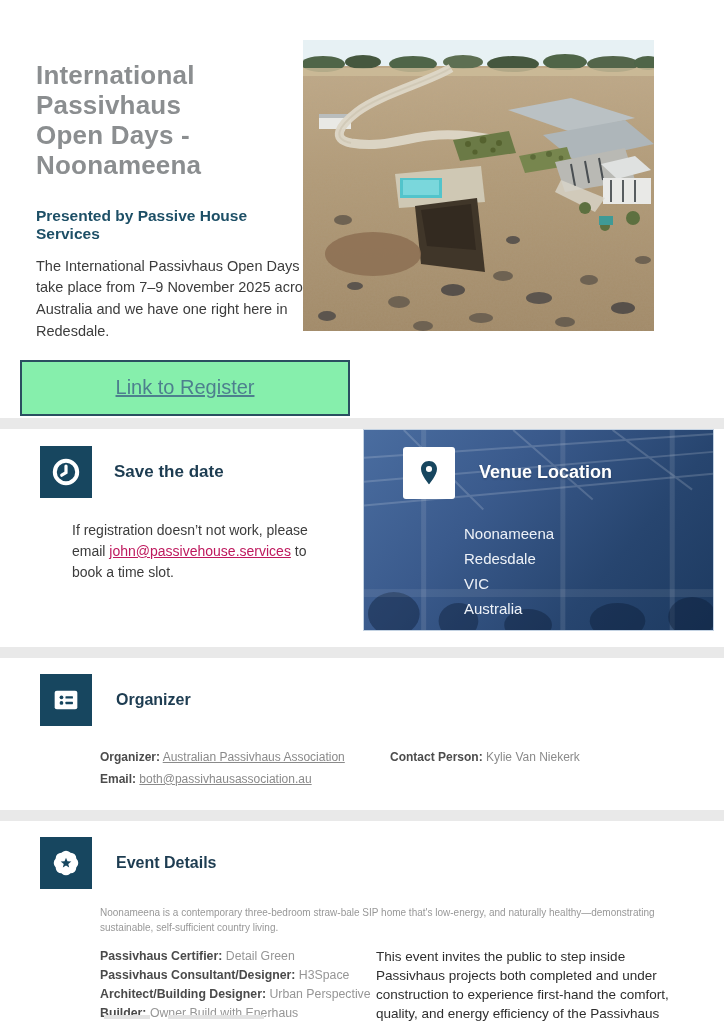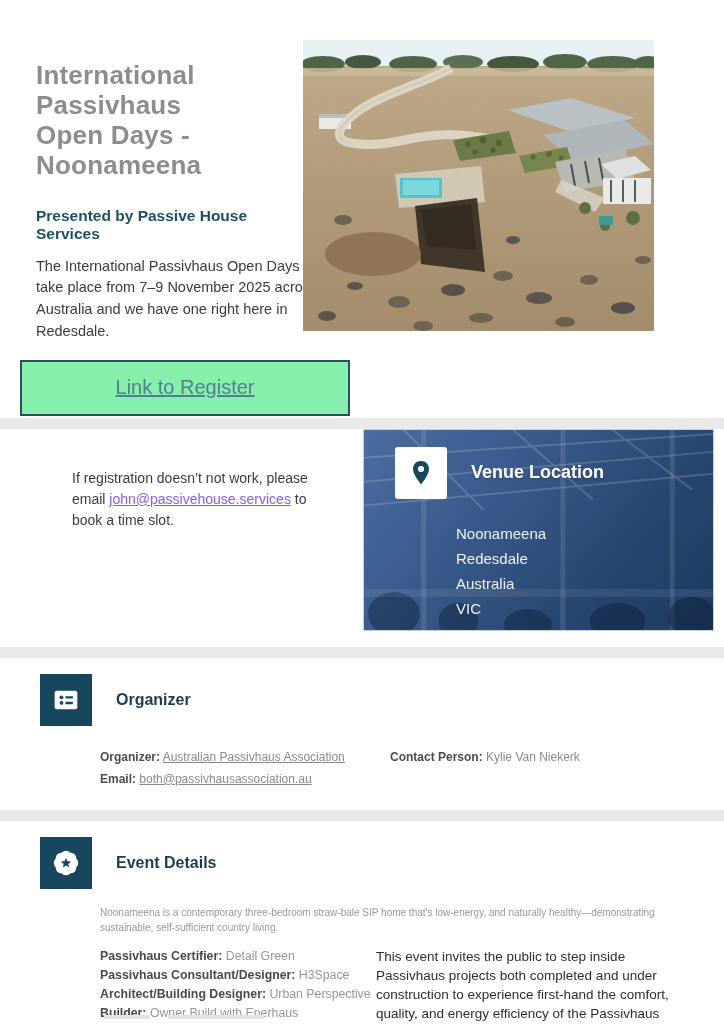--- a/index.html
+++ b/index.html
@@ -25,25 +25,25 @@
   .divider.d2{margin-top:16px;}
   .divider.d3{margin-top:0;}
   
   .col-save{width:363px;box-sizing:border-box;padding:17px 10px 0 40px;}
   .icon-row{display:flex;align-items:center;}
   .icon-sq{width:52px;height:52px;background:#17465f;display:flex;align-items:center;justify-content:center;flex:0 0 52px;}
   .icon-sq svg{width:32px;height:32px;}
   .icon-sq.white{background:#ffffff;border-radius:3px;}
   .h-small{font-size:17px;font-weight:bold;color:#1d3c51;margin-left:22px;}
   .save-body{font-size:14px;line-height:1.5;color:#3c3c3c;width:252px;margin:22px 0 0 32px;}
-  .save-body a{color:#8b5cf6;text-decoration:underline;}
+  .save-body a{color:#be185d;text-decoration:underline;}
   .venue-card{
     width:351px;height:202px;margin-top:0;position:relative;overflow:hidden;
     background:linear-gradient(130deg,#4a6da0 0%,#3a5a8c 35%,#27456f 70%,#1d3a60 100%);
-    border:1px solid #c3d2e2;box-sizing:border-box;color:#fff;
+    border:1px solid #c3d2e2;box-sizing:border-box;color:#fff;padding-left:8px;
   }
   .venue-card .bgfx{position:absolute;inset:0;}
   .venue-inner{position:relative;padding:17px 0 0 31px;}
   .venue-head{display:flex;align-items:center;}
   .h-venue{font-size:18px;font-weight:bold;color:#ffffff;margin-left:24px;text-shadow:0 1px 2px rgba(0,0,0,.25);}
   .venue-address{margin:22px 0 0 61px;font-size:15px;line-height:1.68;color:#eef2f8;}
   .venue-map{margin:8px 0 0 61px;font-size:11px;}
   .venue-map a{color:#ffffff;text-decoration:underline;}
   
   .section{box-sizing:border-box;padding:16px 0 0 40px;}
@@ -180,20 +180,29 @@
       <ellipse cx="340" cy="220" rx="8" ry="4"></ellipse>
         <ellipse cx="210" cy="200" rx="7" ry="4" fill="#5c554e"></ellipse>
     </g>
   </svg>
 </div>
 
 <div class="divider d1"></div>
 
 <div class="row">
   <div class="col-save">
+    <div class="icon-row">
+      <div class="icon-sq">
+        <svg viewBox="0 0 24 24">
+            <circle cx="12" cy="12" r="8.4" fill="none" stroke="#ffffff" stroke-width="3"></circle>
+            <path d="M12 7.5v5l-3.2 1.9" fill="none" stroke="#ffffff" stroke-width="2.4" stroke-linecap="round"></path>
+          </svg>
+      </div>
+      <div class="h-small">Save the date</div>
+    </div>
     <p class="save-body"><span>If registration doesn’t not work, please email </span><a href="#">john@passivehouse.services</a><span> to book a time slot.</span></p>
   </div>
 
   <div class="venue-card">
     <svg class="bgfx" viewBox="0 0 351 202" aria-hidden="true" preserveAspectRatio="none">
       <g stroke="#ffffff" opacity=".16" stroke-width="2">
         <line x1="0" y1="28" x2="351" y2="4"></line>
           <line x1="0" y1="52" x2="351" y2="22"></line>
           <line x1="0" y1="76" x2="351" y2="44"></line>
         <line x1="40" y1="0" x2="120" y2="80"></line>
@@ -219,22 +228,22 @@
         <div class="icon-sq white">
           <svg viewBox="0 0 24 24">
               <path d="M12 3c-3.5 0-6 2.6-6 6 0 4.5 6 11.5 6 11.5S18 13.5 18 9c0-3.4-2.5-6-6-6zm0 8.3a2.3 2.3 0 1 1 0-4.6 2.3 2.3 0 0 1 0 4.6z" fill="#17465f"></path>
             </svg>
         </div>
         <div class="h-venue">Venue Location</div>
       </div>
       <div class="venue-address">
         <div>Noonameena</div>
         <div>Redesdale</div>
+        <div>VIC</div>
         <div>Australia</div>
-        <div>VIC</div>
       </div>
       <div class="venue-map"><a href="#">Show on map</a></div>
     </div>
   </div>
 </div>
 
 <div class="divider d2"></div>
 
 <div class="section organizer">
   <div class="icon-row">

